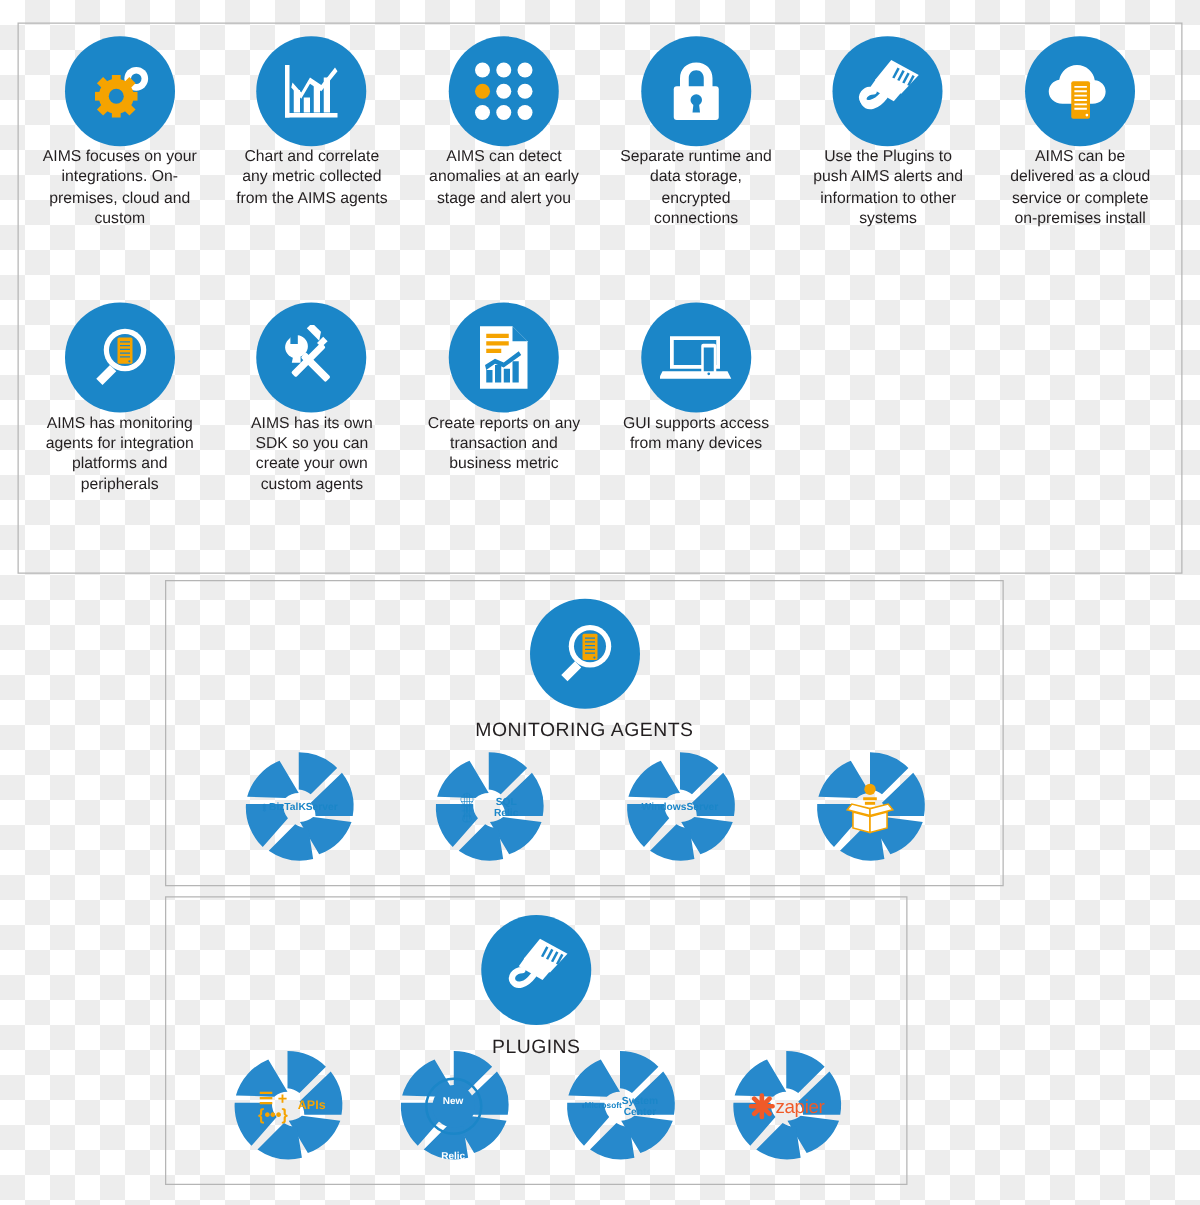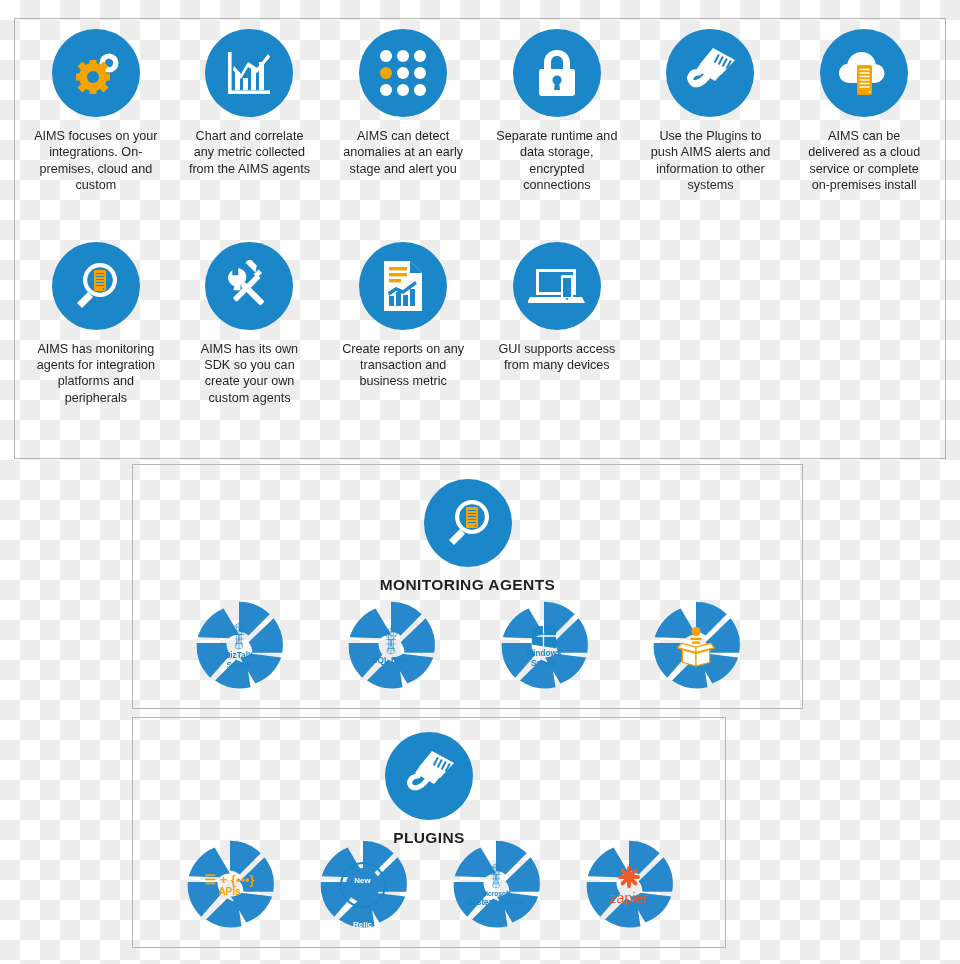--- a/index.html
+++ b/index.html
@@ -34,49 +34,48 @@
     padding:0 4px;box-sizing:border-box;
   }
   .circle{
     width:88px;height:88px;border-radius:50%;
     background:#1b86c8;
     display:flex;align-items:center;justify-content:center;
     flex:0 0 auto;
   }
   .circle svg{display:block;}
   .feature-caption{
-    margin-top:11px;
     font-size:12.6px;line-height:1.30;
     color:#231f20;text-align:center;
     max-width:126px;
   }
 
   
   .section-head{
     position:absolute;left:0;right:0;top:14px;
-    display:flex;flex-direction:column;align-items:center;font-weight:bold;
+    display:flex;flex-direction:column;align-items:center;
   }
   .section-title{
     margin-top:9px;
     font-size:15.5px;letter-spacing:.4px;color:#231f20;
     text-align:center;
   }
   .tile-row{
     position:absolute;left:30px;right:30px;bottom:14px;
     display:flex;justify-content:space-around;align-items:flex-end;
   }
   .tile{
     width:96px;height:96px;position:relative;
     display:flex;align-items:center;justify-content:center;
   }
   .tile .aperture{position:absolute;left:0;top:0;}
   .tile .tile-logo{
     position:relative;z-index:2;
     width:62px;height:62px;
-    display:flex;flex-direction:column;align-items:center;justify-content:center;
+    display:flex;flex-direction:row;align-items:center;justify-content:center;
     text-align:center;
   }
   .tile-label{
     font-size:8.2px;line-height:1.05;color:#1b86c8;font-weight:bold;
     margin-top:1px;
   }
   .tile-label.orange{color:#f5a300;font-size:10px;}
   .tile-label.zap{color:#f05a28;font-size:15px;font-weight:normal;letter-spacing:-.3px;}
   .tile-label.nr{color:#1b86c8;font-size:8px;margin-top:36px;}
   .tile-label.tiny{font-size:6.6px;}

